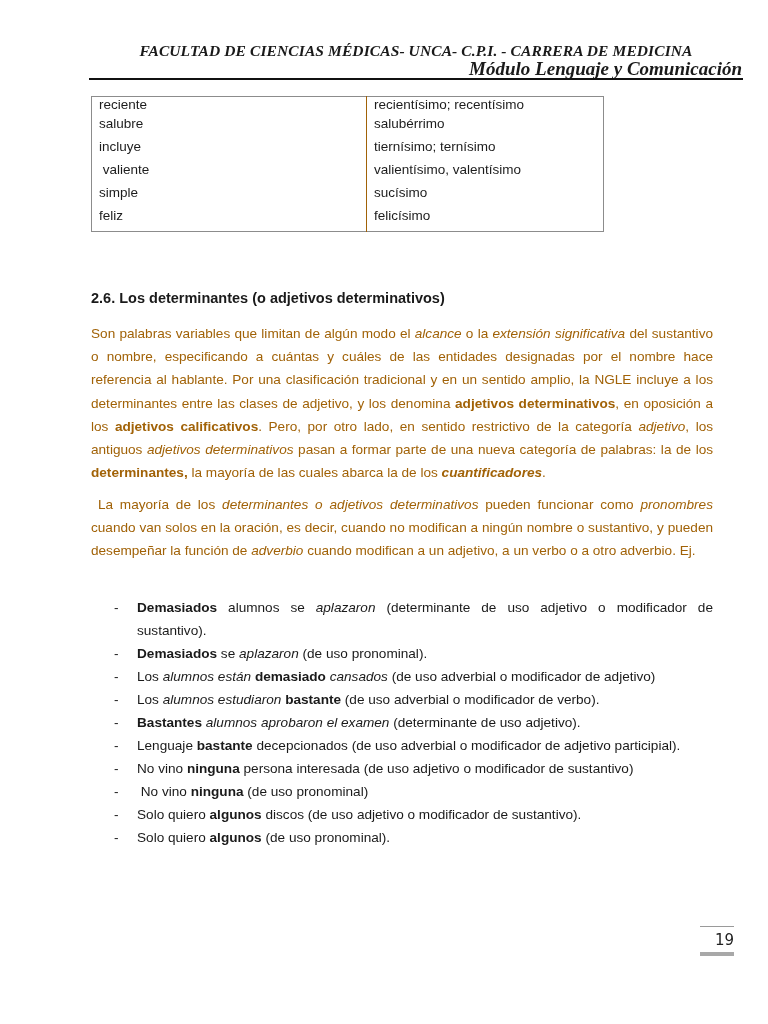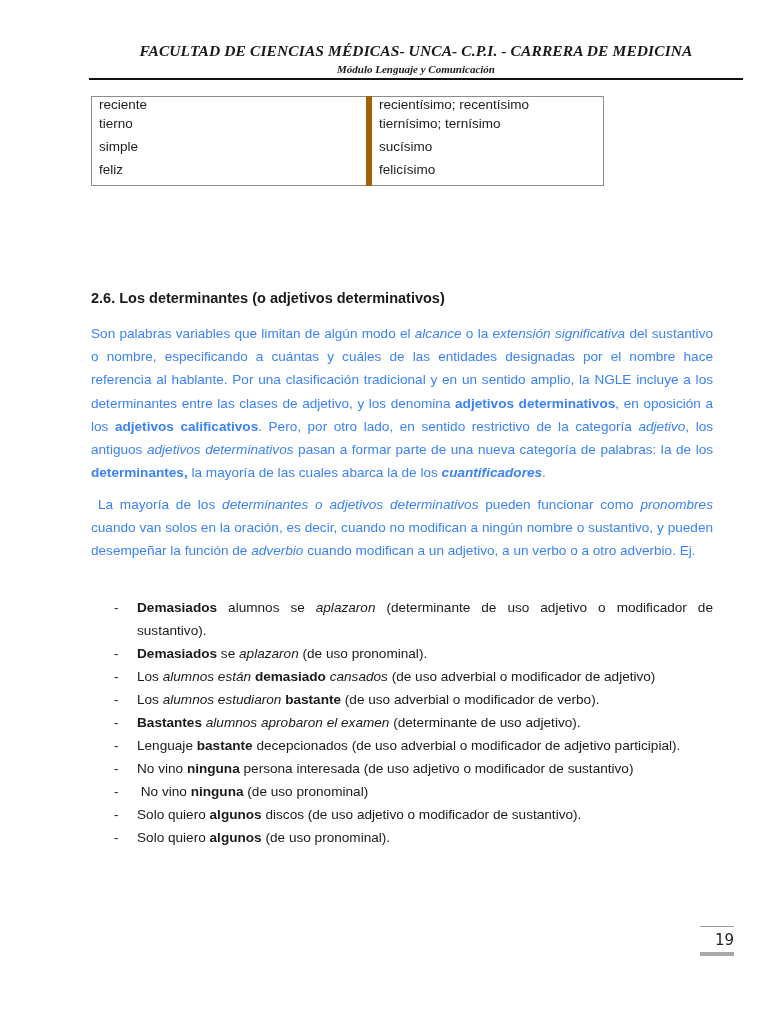--- a/index.html
+++ b/index.html
@@ -1,35 +1,35 @@
 <!DOCTYPE html>
 <html><head>
 <meta charset="utf-8">
 <style>
   html, body { margin: 0; padding: 0; background: #ffffff; }
   body { width: 768px; height: 1024px; position: relative; overflow: hidden; color: #1a1a1a; }
   .header { position: absolute; left: 90px; top: 41px; width: 652px; text-align: center;
     font-family: "Liberation Serif", serif; font-style: italic; font-weight: bold; }
   .header .t1 { font-size: 15.5px; line-height: 20px; letter-spacing: 0.1px; }
-  .header .t2 { font-size: 11px; line-height: 16px; }
+  .header .t2 { font-size: 19px; line-height: 16px; text-align: right; }
   .header-rule { position: absolute; left: 89px; top: 78px; width: 654px; height: 2px; background: #111; }
 
   table.sup { position: absolute; left: 91px; top: 96px; width: 513px; border-collapse: collapse;
     font-family: "Liberation Sans", sans-serif; font-size: 13.5px; color: #1c1c1c; }
   table.sup td { padding: 0 7px; height: 23px; vertical-align: middle; line-height: 23px; }
   table.sup { border: 1px solid #8c8c8c; }
-  table.sup td.c1 { width: 260px; border-right: 6px solid #a16207; }
+  table.sup td.c1 { width: 260px; border-right: 1px solid #a16207; }
   table.sup tr:first-child td { line-height: 15px; height: 15px; padding-top: 0; }
   table.sup tr:last-child td { padding-bottom: 4px; margin-top: 33px; }
 
   .section-title { position: absolute; left: 91px; top: 290px; font-family: "Liberation Sans", sans-serif;
     font-weight: bold; font-size: 14.5px; color: #1a1a1a; }
 
   .para { position: absolute; left: 91px; width: 622px; font-family: "Liberation Sans", sans-serif;
-    font-size: 13.6px; line-height: 23.2px; text-align: justify; color: #3b82f6; }
+    font-size: 13.6px; line-height: 23.2px; text-align: justify; color: #a16207; }
   .p1 { top: 322px; }
   .p2 { top: 493px; }
 
   ul.examples { position: absolute; left: 111px; top: 596px; width: 602px; margin: 0; padding: 0; list-style: none;
     font-family: "Liberation Sans", sans-serif; font-size: 13.6px; line-height: 23px; color: #1a1a1a; }
   ul.examples li { position: relative; padding-left: 26px; text-align: justify; }
   ul.examples li .dash { position: absolute; left: 3px; top: 0; }
 
   .pagenum { position: absolute; left: 700px; top: 926px; width: 34px; text-align: right;
     font-family: "DejaVu Sans", sans-serif; font-size: 15px; color: #222; }
@@ -47,22 +47,30 @@
 </div>
 <div class="header-rule"></div>
 
 <table class="sup">
   <tbody>
     <tr>
         <td class="c1">reciente</td>
         <td>recientísimo; recentísimo</td>
       </tr>
     <tr>
-        <td class="c1">tierno</td>
+        <td class="c1">salubre</td>
+        <td>salubérrimo</td>
+      </tr>
+    <tr>
+        <td class="c1">incluye</td>
         <td>tiernísimo; ternísimo</td>
+      </tr>
+    <tr>
+        <td class="c1" style="white-space:pre"> valiente</td>
+        <td>valientísimo, valentísimo</td>
       </tr>
     <tr>
         <td class="c1">simple</td>
         <td>sucísimo</td>
       </tr>
     <tr>
         <td class="c1">feliz</td>
         <td>felicísimo</td>
       </tr>
   </tbody>

